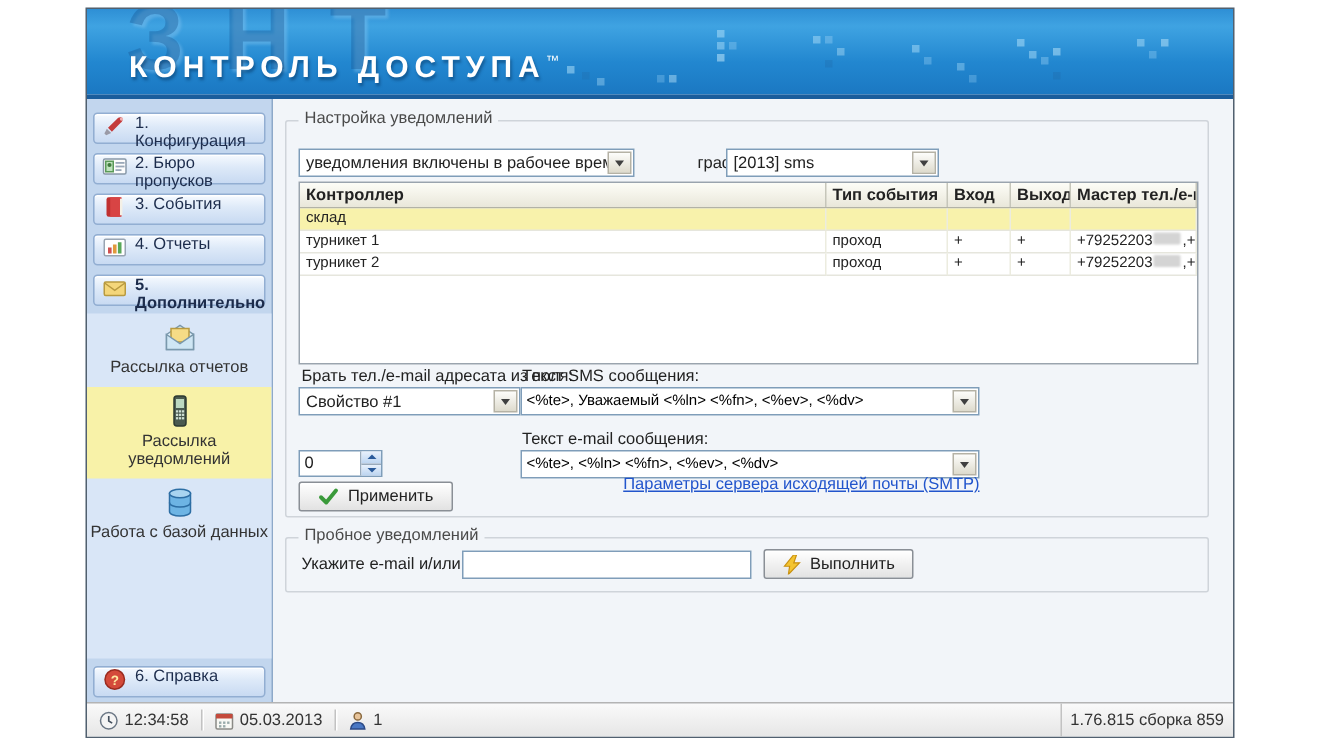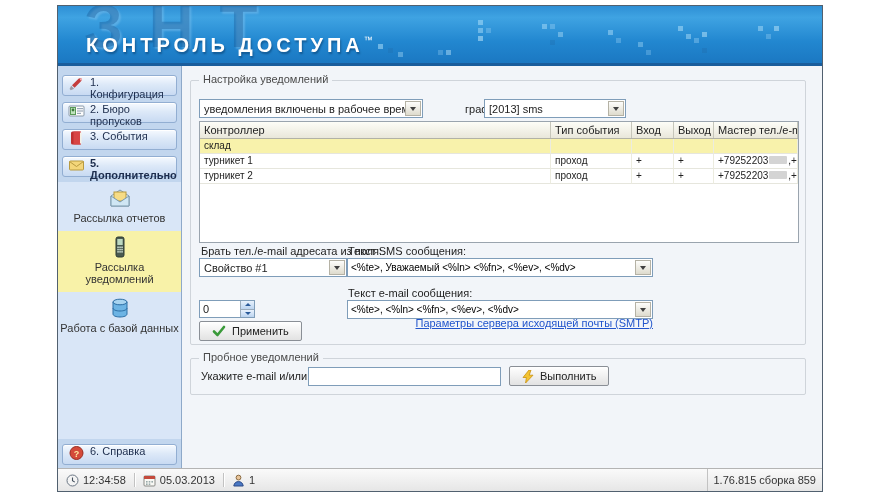--- a/index.html
+++ b/index.html
@@ -85,21 +85,21 @@
                    display:flex; align-items:center; justify-content:center; }
   .spin-btns div:last-child { border-bottom:0; }
   .spin-up::after { content:""; border:3px solid transparent; border-bottom:3px solid #2a5a9a; margin-top:-3px; }
   .spin-dn::after { content:""; border:3px solid transparent; border-top:3px solid #2a5a9a; margin-bottom:-3px; }
 
   
   .tbl { position:absolute; left:8px; top:40px; width:600px; height:122px;
          background:#fff; border:1px solid #9aa4ae; overflow:hidden; }
   .thead { display:grid; grid-template-columns:351px 81px 42px 40px 1fr; height:17px;
            background:linear-gradient(180deg,#fdfdf7,#e9e7da); border-bottom:1px solid #b2b2a6; }
-  .thead .hc { font-weight:normal; padding:2px 4px; border-right:1px solid #c6c6ba;
+  .thead .hc { font-weight:bold; padding:2px 4px; border-right:1px solid #c6c6ba;
                white-space:nowrap; overflow:hidden; }
   .trow { display:grid; grid-template-columns:351px 81px 42px 40px 1fr; height:15px; }
   .trow .c { padding:1px 4px; font-size:10px; border-right:1px solid #ececе4;
              border-right:1px solid #ececdf; border-bottom:1px solid #e6e6dd;
              white-space:nowrap; overflow:hidden; }
   .trow.hl { background:#f8f2ab; }
   .redact { display:inline-block; width:18px; height:8px; background:#d4d4d4;
             border-radius:1px; margin:0 1px; filter:blur(0.6px); }
 
   
@@ -171,20 +171,31 @@
           <span class="ic">
             <svg width="17" height="16" viewBox="0 0 17 16">
                 <rect x="3" y="1.5" width="10" height="13" rx="1.5" fill="#c03030"></rect>
                 <rect x="5.5" y="1.5" width="7.5" height="13" fill="#d84444"></rect>
                 <rect x="12" y="2.5" width="1.6" height="11" fill="#f4f0e6"></rect>
               </svg>
           </span>
           <span>3. События</span>
         </div>
 
+        <div class="side-btn">
+          <span class="ic">
+            <svg width="17" height="16" viewBox="0 0 17 16">
+                <rect x="1.5" y="2.5" width="14" height="11" rx="1" fill="#fff" stroke="#98a4b2"></rect>
+                <rect x="4" y="8" width="2.4" height="4" fill="#d05050"></rect>
+                <rect x="7.3" y="6" width="2.4" height="6" fill="#e09a3c"></rect>
+                <rect x="10.6" y="4.5" width="2.4" height="7.5" fill="#58a858"></rect>
+              </svg>
+          </span>
+          <span>4. Отчеты</span>
+        </div>
 
         <div class="side-btn bold">
           <span class="ic">
             <svg width="17" height="16" viewBox="0 0 17 16">
                 <rect x="1.5" y="4" width="14" height="9" rx="1" fill="#f4d67a" stroke="#b89a40"></rect>
                 <path d="M1.5 4.5 8.5 9.5 15.5 4.5" fill="none" stroke="#b89a40"></path>
               </svg>
           </span>
           <span>5. Дополнительно</span>
         </div>

